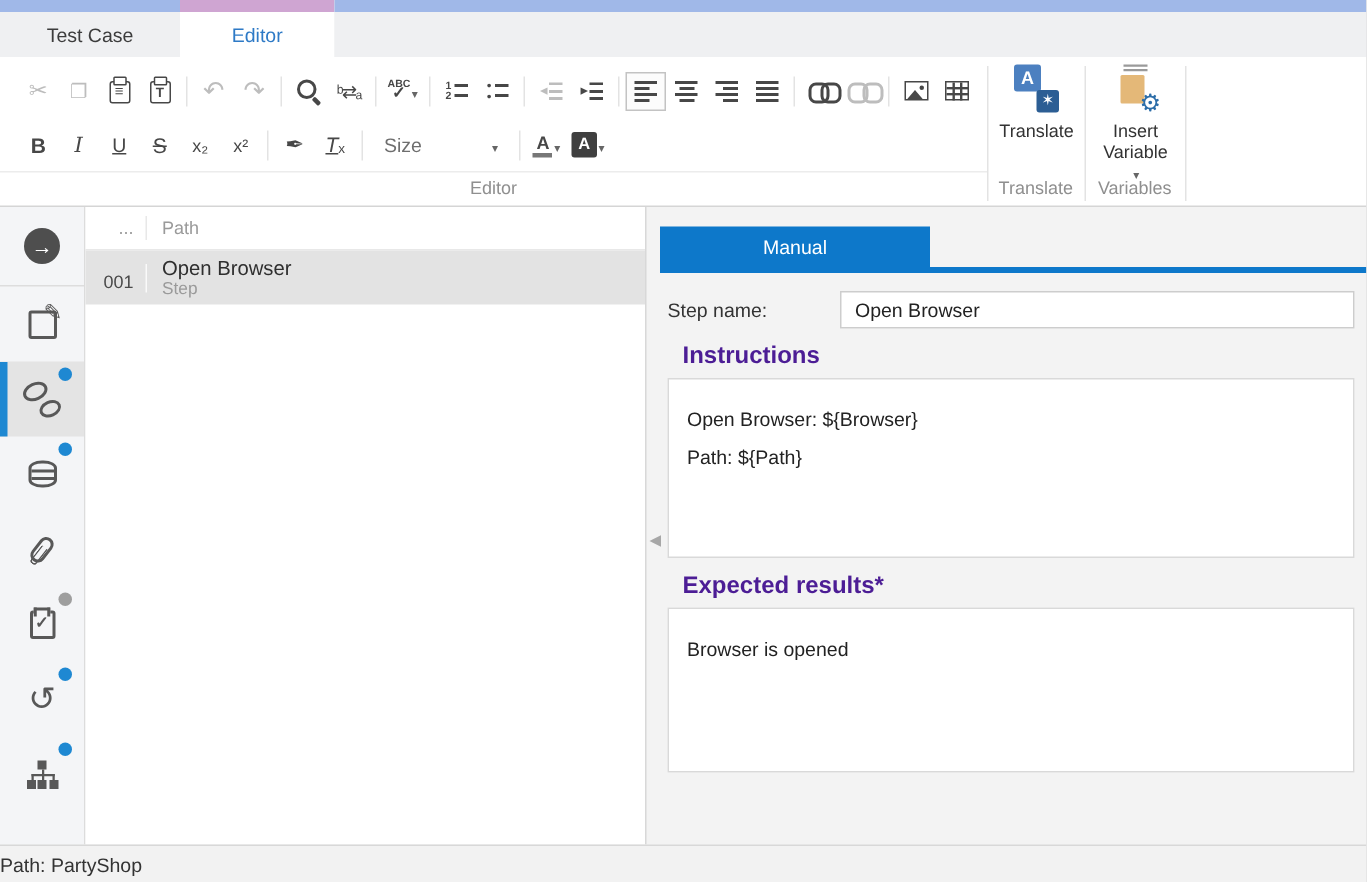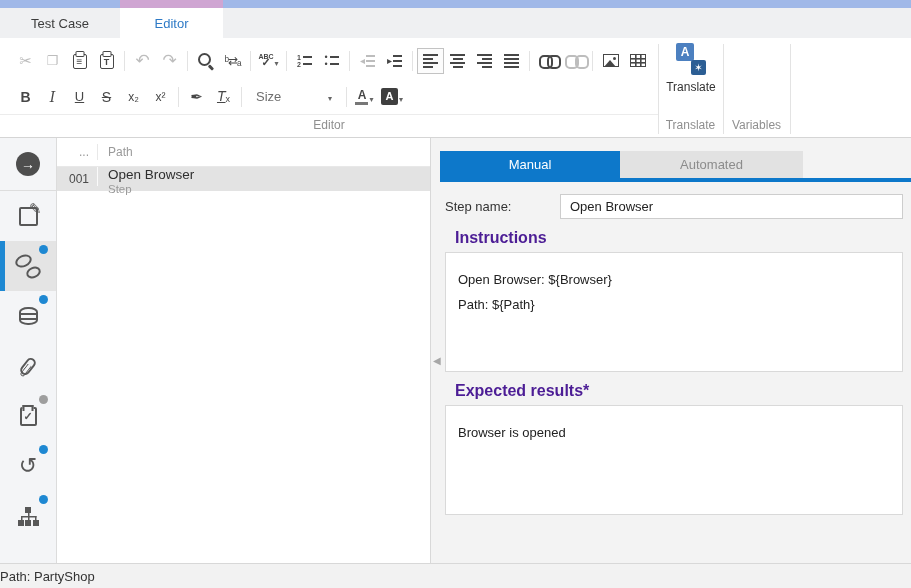--- a/index.html
+++ b/index.html
@@ -160,21 +160,21 @@
         linear-gradient(#585858,#585858);
       background-size:6px 6px,6px 6px,6px 6px,6px 6px,1.5px 4px,15.5px 1.5px,1.5px 4px,1.5px 4px,1.5px 4px;
       background-position:7.5px 0,0 13px,7.5px 13px,15px 13px,10px 6px,3px 9.5px,3px 9.5px,10px 9.5px,17.5px 9.5px}
 
   
   .listpane{position:absolute;left:57px;top:138px;width:373px;bottom:25px;background:#fff}
   .lheader{display:flex;height:29px;align-items:center;border-bottom:1px solid #e8e8e8;
            color:#9a9a9a;font-size:12px}
   .lh-num{width:41px;text-align:right;padding-right:8px;border-right:1px solid #e8e8e8;line-height:16px}
   .lh-name{padding-left:10px}
-  .lrow{display:flex;height:24px;align-items:flex-start;font-size:13px}
+  .lrow{display:flex;height:36px;align-items:center;font-size:13px}
   .lrow.selected{background:#e3e3e3}
   .lr-num{width:41px;text-align:right;padding:5px 8px 0 0;color:#4a4a4a;font-size:12px;
           border-right:1px solid rgba(255,255,255,.8)}
   .lr-main{padding-left:10px;display:flex;flex-direction:column;justify-content:center}
   .lr-title{color:#2f2f2f;font-size:13.5px}
   .lr-sub{color:#9a9a9a;font-size:11.5px;margin-top:1px}
 
   
   .detail{position:absolute;left:430px;top:138px;right:0;bottom:25px;background:#f3f3f3;
           border-left:1px solid #d8d8d8}
@@ -341,20 +341,25 @@
     <div class="labelline"></div>
     <div class="glabel" style="left:0;width:658px">Editor</div>
     <div class="gdiv" style="left:658px"></div>
     <div class="gdiv" style="left:723px"></div>
     <div class="gdiv" style="left:790px"></div>
 
     <div class="bigbtn" style="left:660px;width:62px">
       <span class="ic ic-translate"></span>
       <span class="blabel">Translate</span>
     </div>
+    <div class="bigbtn" style="left:724px;width:66px">
+      <span class="ic ic-insertvar"></span>
+      <span class="blabel">Insert Variable</span>
+      <span class="caret"></span>
+    </div>
     <div class="glabel" style="left:658px;width:65px">Translate</div>
     <div class="glabel" style="left:723px;width:67px">Variables</div>
   </div>
 
   <div class="sidebar" id="sidebar">
       <div class="sitem first">
         <span class="ic sic-go"></span>
       </div>
       <div class="sdivider"></div>
       <div class="sitem">
@@ -397,21 +402,20 @@
             <div class="lr-title">Open Browser</div>
             <div class="lr-sub">Step</div>
           </div>
         </div>
       </div>
   </div>
 
   <div class="detail">
     <div class="dtabs" id="dtabs">
         <div class="dtab active">Manual</div>
-        <div class="dtab">Automated</div>
       </div>
     <div class="dunder"></div>
     <div class="steprow">
       <div class="steplabel">Step name:</div>
       <input class="stepinput" type="text" value="Open Browser" style="">
     </div>
     <div id="sections">
         <div class="sec">
           <h3>Instructions</h3>
           <div class="secbox">

